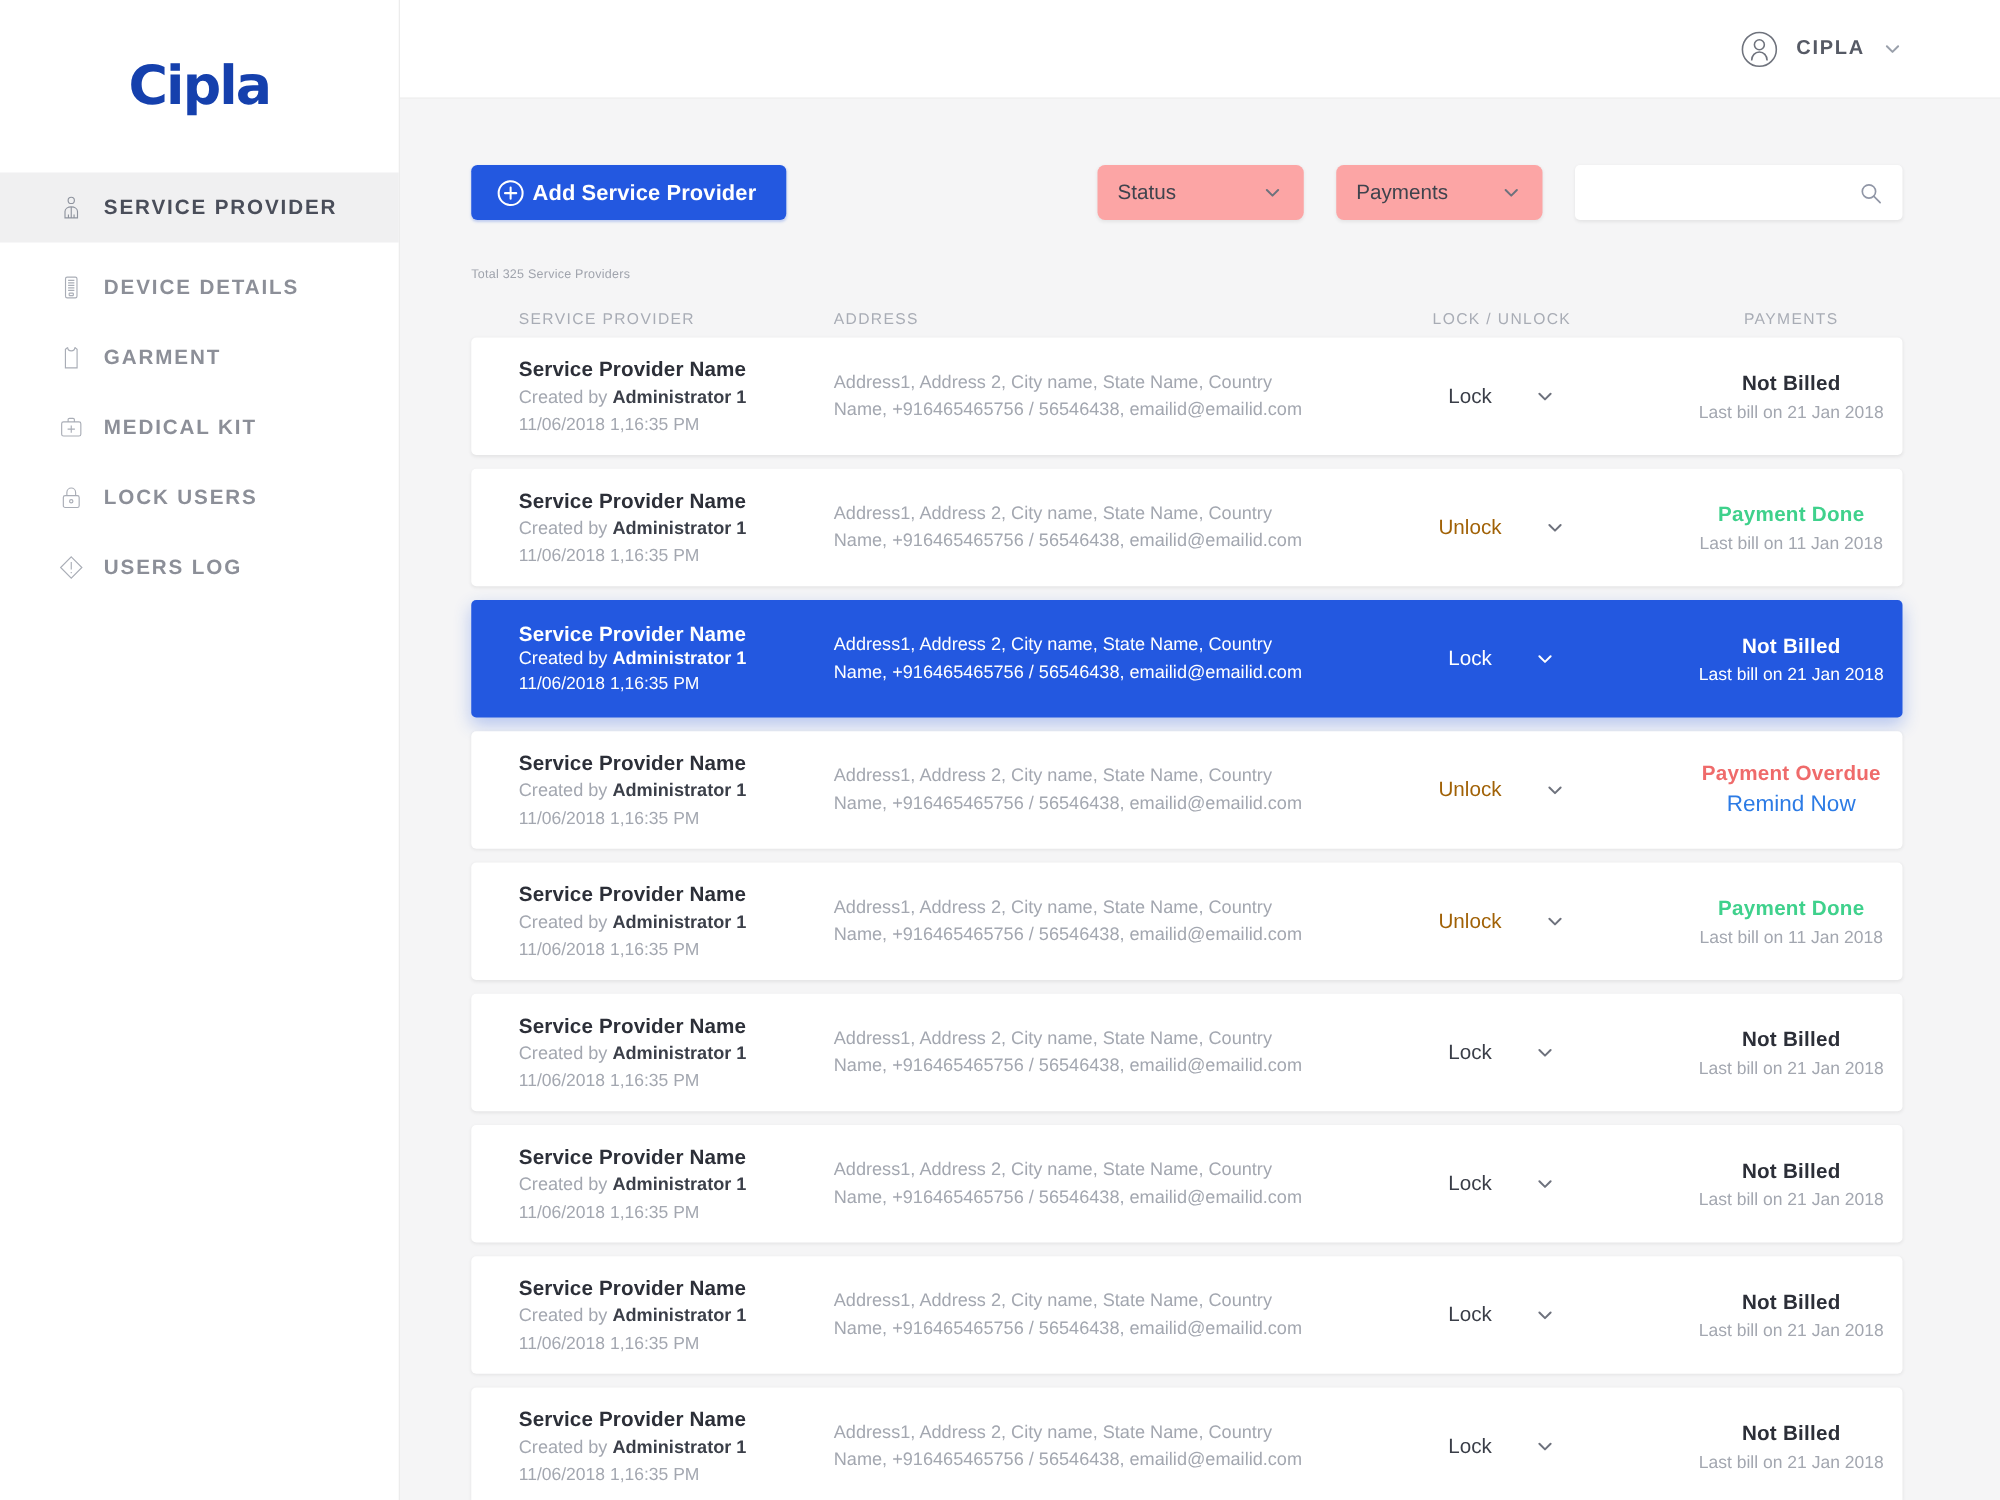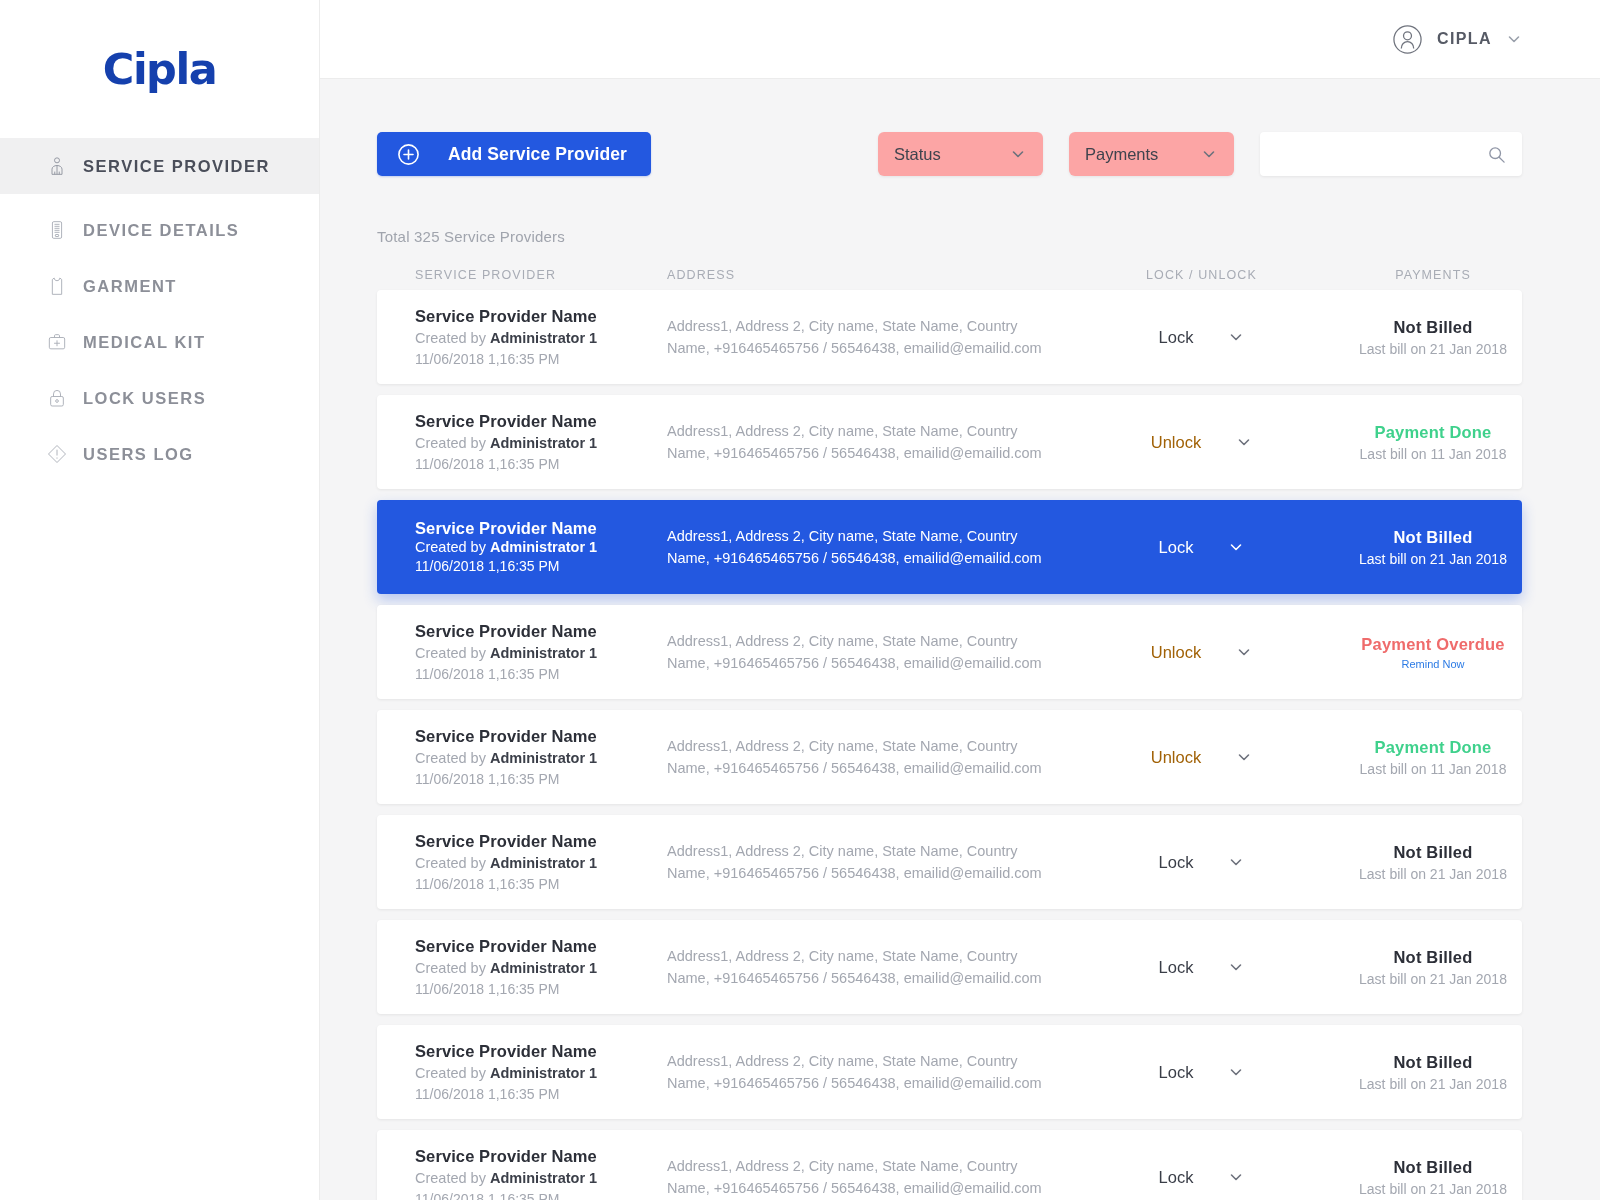--- a/index.html
+++ b/index.html
@@ -114,21 +114,21 @@
 
   .add-btn {
     background: #2358e0;
     color: #fff;
     border: none;
     border-radius: 5px;
     height: 44px;
     padding: 0 24px 0 20px;
     display: flex;
     align-items: center;
-    gap: 28px;
+    gap: 6px;
     font-size: 17.5px;
     font-weight: 700;
     cursor: pointer;
     letter-spacing: 0.1px;
     box-shadow: 0 1px 2px rgba(35,88,224,.25);
   }
   .add-btn svg { width: 23px; height: 23px; flex: 0 0 23px; }
 
   .toolbar-right {
     margin-left: auto;
@@ -170,22 +170,22 @@
     border: none;
     outline: none;
     font-size: 15px;
     font-family: "Liberation Sans", sans-serif;
     color: #3f434d;
     background: transparent;
   }
   .search-icon { width: 19px; height: 19px; color: #9096a6; cursor: pointer; }
 
   .total-line {
-    margin-top: 52px;
-    font-size: 15px;
+    margin-top: 38px;
+    font-size: 10px;
     color: #a0a4ad;
     letter-spacing: .2px;
   }
 
   
   .table-head {
     display: flex;
     margin-top: 23px;
     padding: 0 0 0 38px;
   }
@@ -267,21 +267,21 @@
   .pay-status.notbilled { color: #2c2f38; }
   .pay-status.done      { color: #3fd18c; }
   .pay-status.overdue   { color: #ef6b6b; }
 
   .pay-sub {
     font-size: 14px;
     color: #a3a7b0;
     margin-top: 4px;
   }
   .pay-link {
-    font-size: 11px;
+    font-size: 18px;
     color: #2c7be5;
     margin-top: 4px;
     cursor: pointer;
   }
 
   
   .row.selected .sp-name,
   .row.selected .sp-created,
   .row.selected .sp-created b,
   .row.selected .sp-date,

